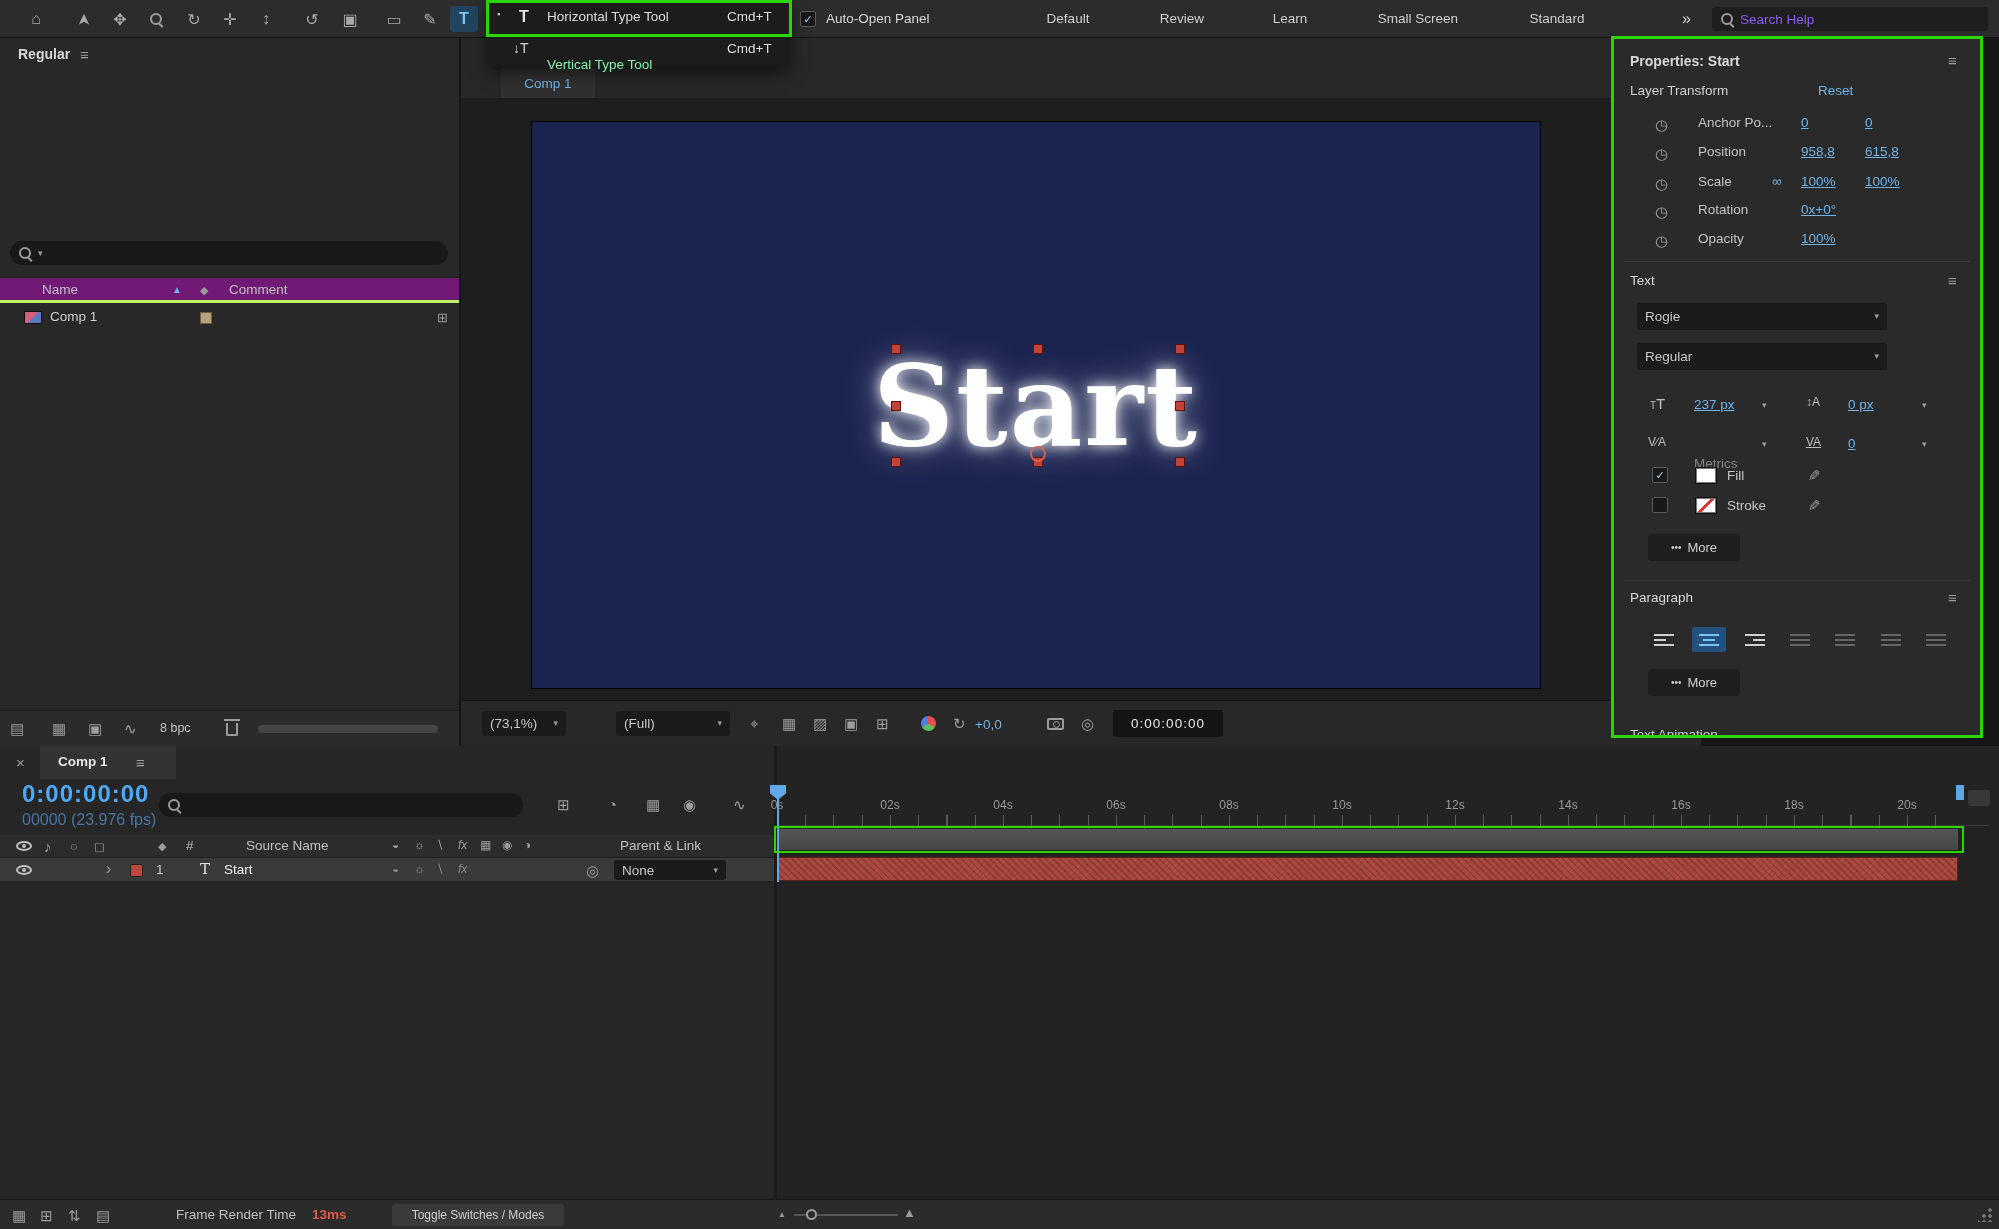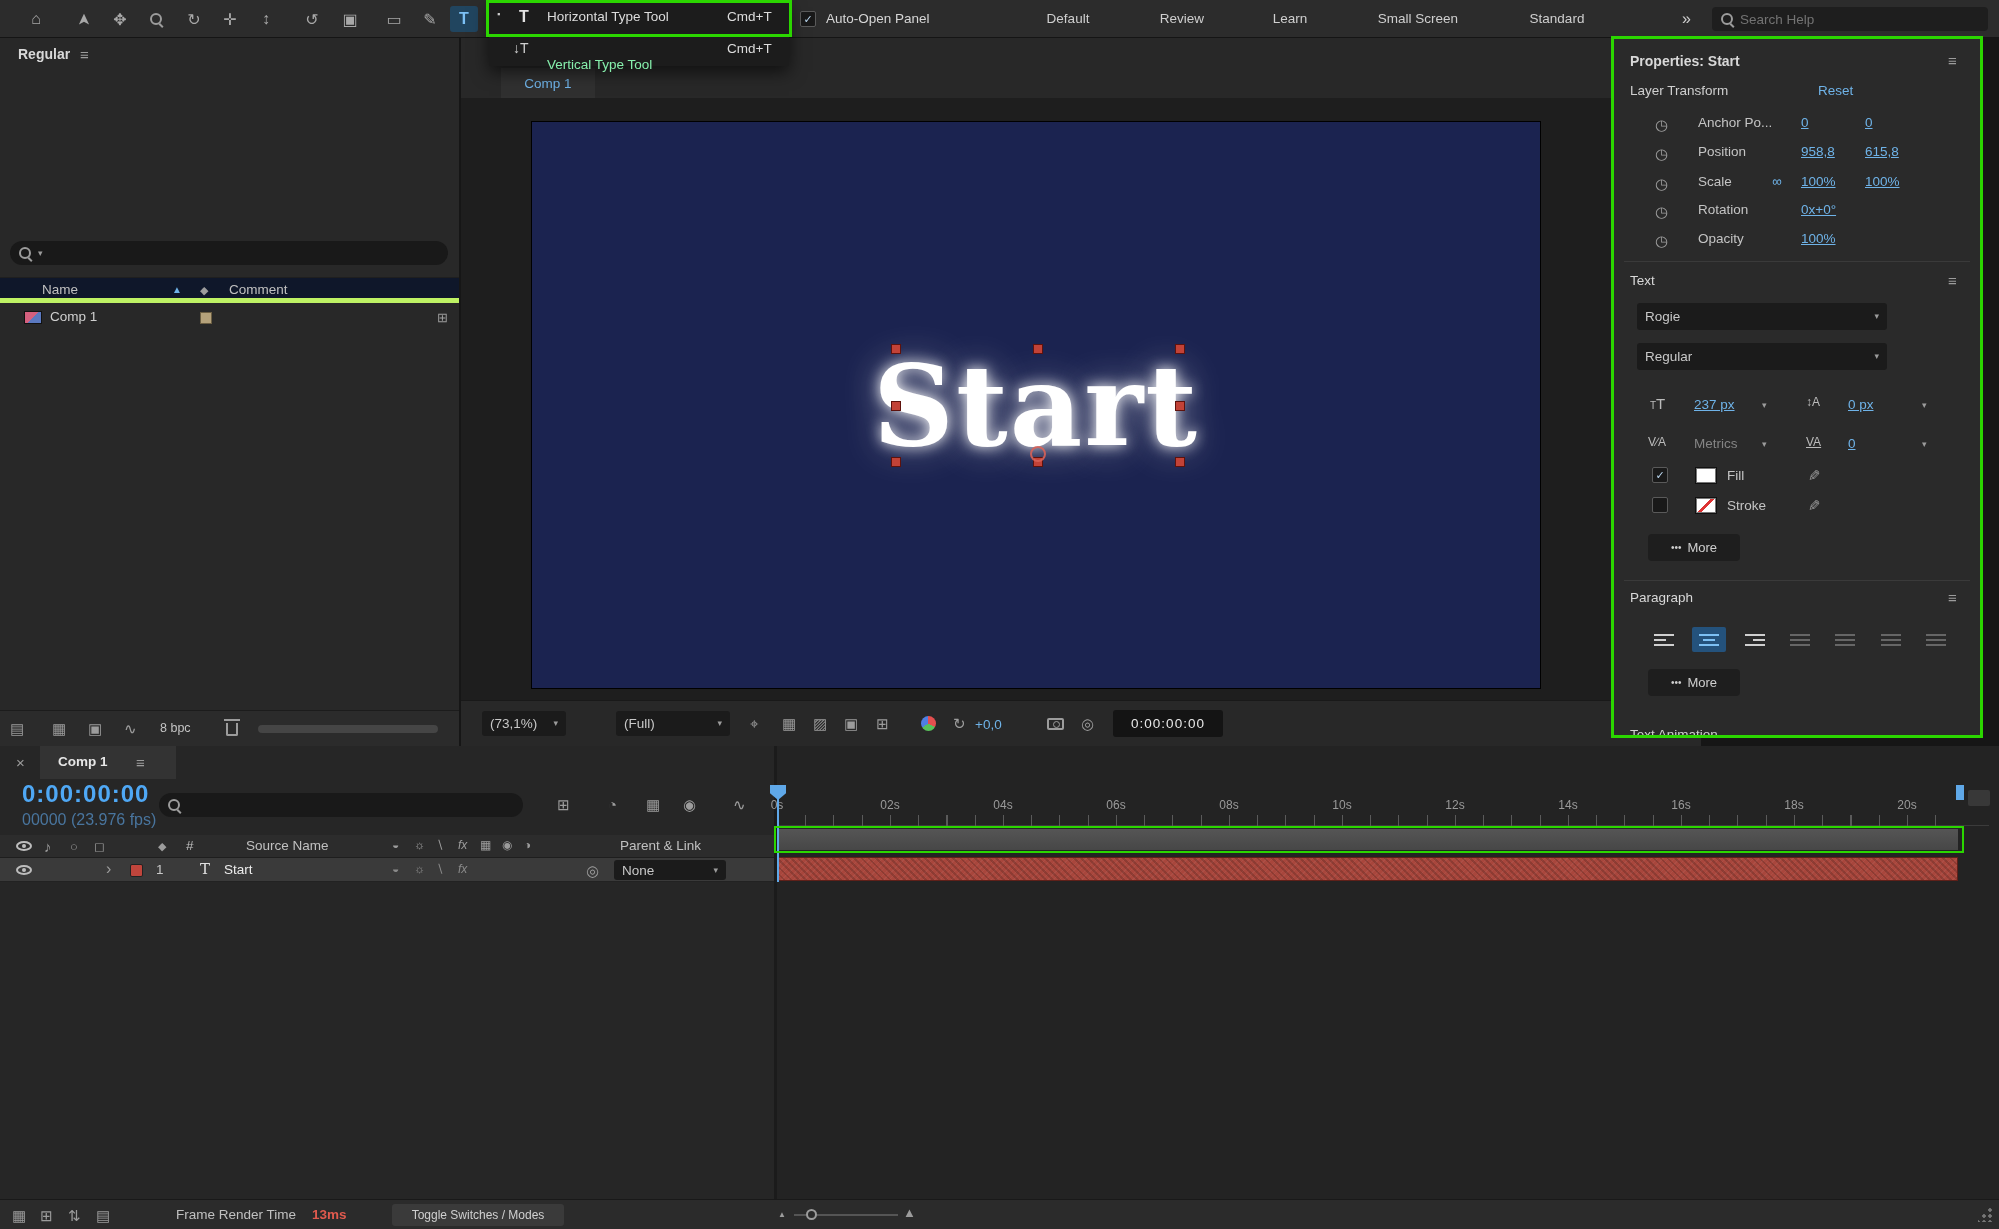--- a/index.html
+++ b/index.html
@@ -103,34 +103,34 @@
 
     <span class="t" style="left:1040px;top:11px;width:56px;text-align:center;color:#cfcfcf">Default</span>
     <span class="t" style="left:1154px;top:11px;width:56px;text-align:center;color:#cfcfcf">Review</span>
     <span class="t" style="left:1266px;top:11px;width:48px;text-align:center;color:#cfcfcf">Learn</span>
     <span class="t" style="left:1373px;top:11px;width:90px;text-align:center;color:#cfcfcf">Small Screen</span>
     <span class="t" style="left:1524px;top:11px;width:66px;text-align:center;color:#cfcfcf">Standard</span>
     <span class="t" style="left:1682px;top:9px;font-size:16px;color:#cfcfcf">»</span>
 
     <div class="pill" style="left:1712px;top:7px;width:276px;height:24px;background:#1e1e1e;border-radius:4px">
       <span class="mag"></span>
-      <span style="color:#737373">Search Help</span>
+      <span style="color:#8b5cf6">Search Help</span>
     </div>
   </div>
 
   <div class="panel" style="left:0;top:38px;width:459px;height:708px;background:#282828">
     <span class="t bold" style="left:18px;top:8px;color:#d8d8d8;font-size:14px">Regular</span>
     <span class="ic" style="left:80px;top:9px">≡</span>
 
     <div class="pill" style="left:10px;top:203px;width:438px;height:24px">
       <span class="mag"></span>
       <span class="ddt">▾</span>
     </div>
 
-    <div class="panel" style="left:0;top:239px;width:459px;height:26px;background:#0f172a;border-top:1px solid #1f1f1f;border-bottom:5px solid #bef264">
+    <div class="panel" style="left:0;top:239px;width:459px;height:26px;background:#701a75;border-top:1px solid #1f1f1f;border-bottom:3px solid #bef264">
       <span class="t" style="left:42px;top:4px;color:#c0c0c0">Name</span>
       <span class="t blue" style="left:172px;top:6px;font-size:10px">▲</span>
       <span class="ic" style="left:200px;top:7px;font-size:11px">◆</span>
       <span class="t" style="left:229px;top:4px;color:#c0c0c0">Comment</span>
     </div>
 
     <div style="position:absolute;left:0;top:267px;width:459px;height:26px">
       <span class="compicon" style="left:24px;top:6px"></span>
       <span class="t" style="left:50px;top:4px;color:#d0d0d0">Comp 1</span>
       <span style="position:absolute;left:200px;top:7px;width:12px;height:12px;background:#b5a27b;border:1px solid #6b5e42"></span>
@@ -240,21 +240,21 @@
     </div>
 
     <span class="t" style="left:36px;top:356px;color:#bbb"><span style="font-size:10px">T</span><span style="font-size:15px">T</span></span>
     <span class="t val" style="left:80px;top:358px">237 px</span>
     <span class="t ddt" style="left:148px;top:362px">▾</span>
     <span class="t" style="left:192px;top:356px;color:#bbb;font-size:12px">↕A</span>
     <span class="t val" style="left:234px;top:358px">0 px</span>
     <span class="t ddt" style="left:308px;top:362px">▾</span>
 
     <span class="t" style="left:34px;top:396px;color:#bbb;font-size:12px">V∕A</span>
-    <span class="t" style="left:80px;top:397px;color:#848484">Metrics</span>
+    <span class="t" style="left:80px;top:417px;color:#848484">Metrics</span>
     <span class="t ddt" style="left:148px;top:401px">▾</span>
     <span class="t" style="left:192px;top:396px;color:#bbb;font-size:12px;text-decoration:underline">VA</span>
     <span class="t val" style="left:234px;top:397px">0</span>
     <span class="t ddt" style="left:308px;top:401px">▾</span>
 
     <div class="chk" style="left:38px;top:428px">
         <span>✓</span>
       </div>
     <span class="swatch" style="left:82px;top:429px"></span>
     <span class="t" style="left:113px;top:429px;color:#c4c4c4">Fill</span>

